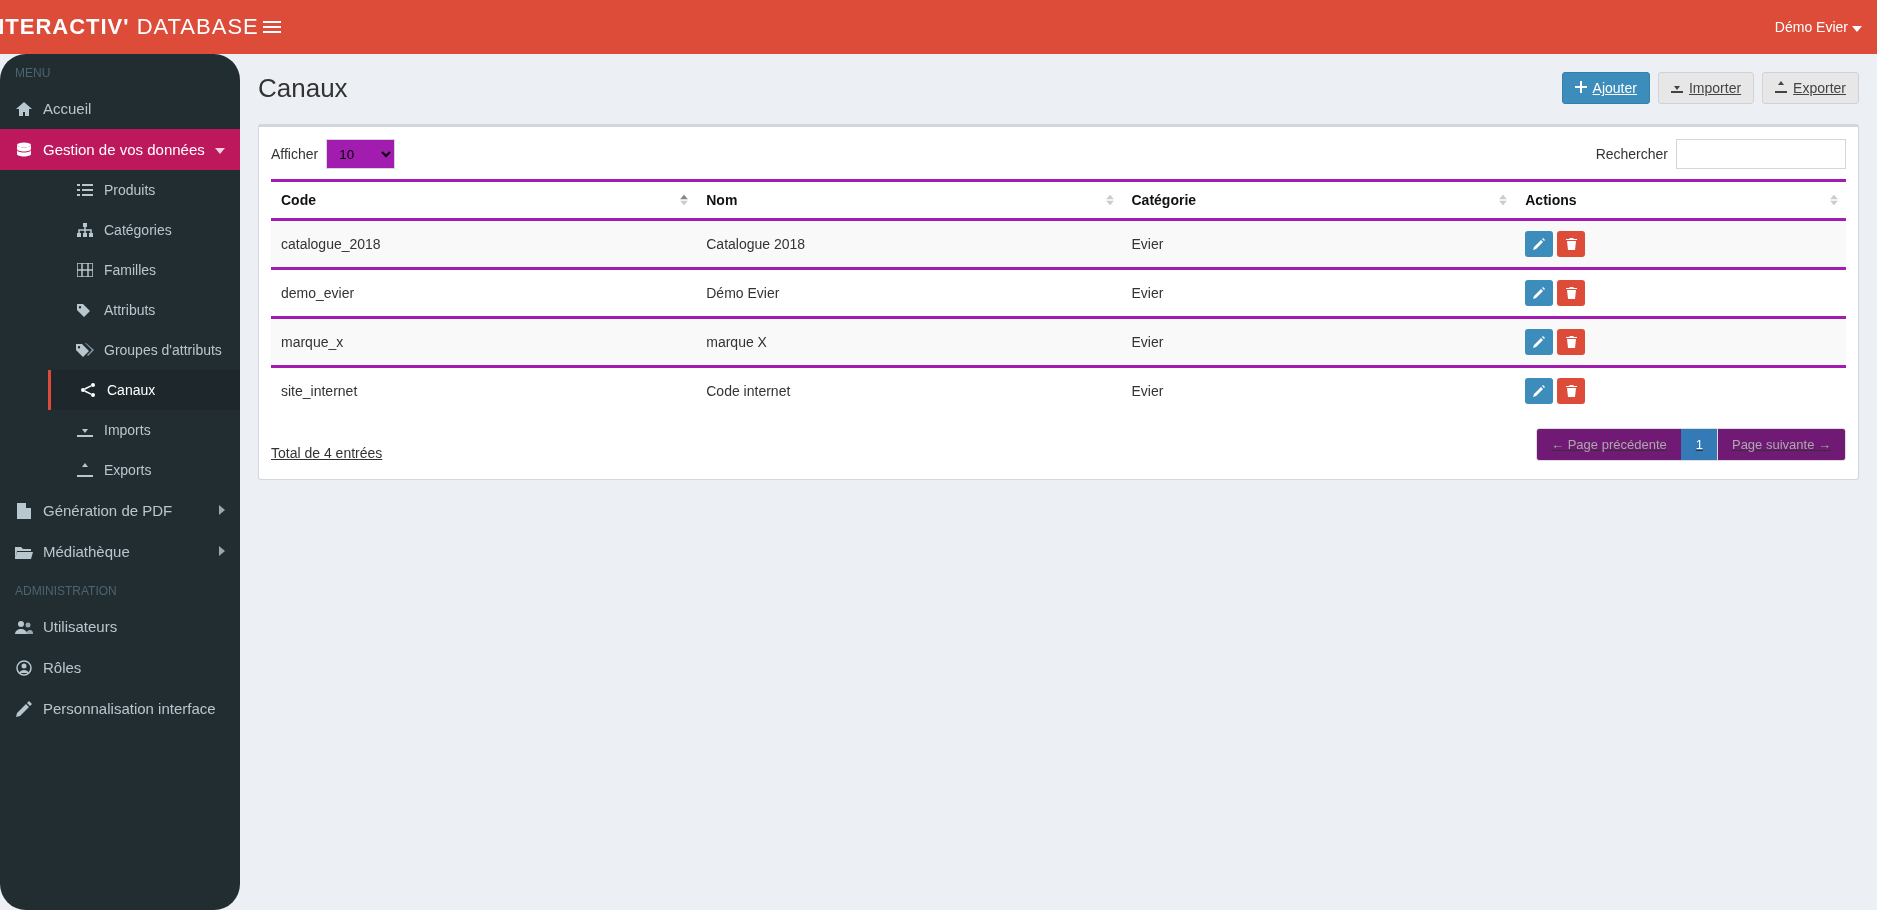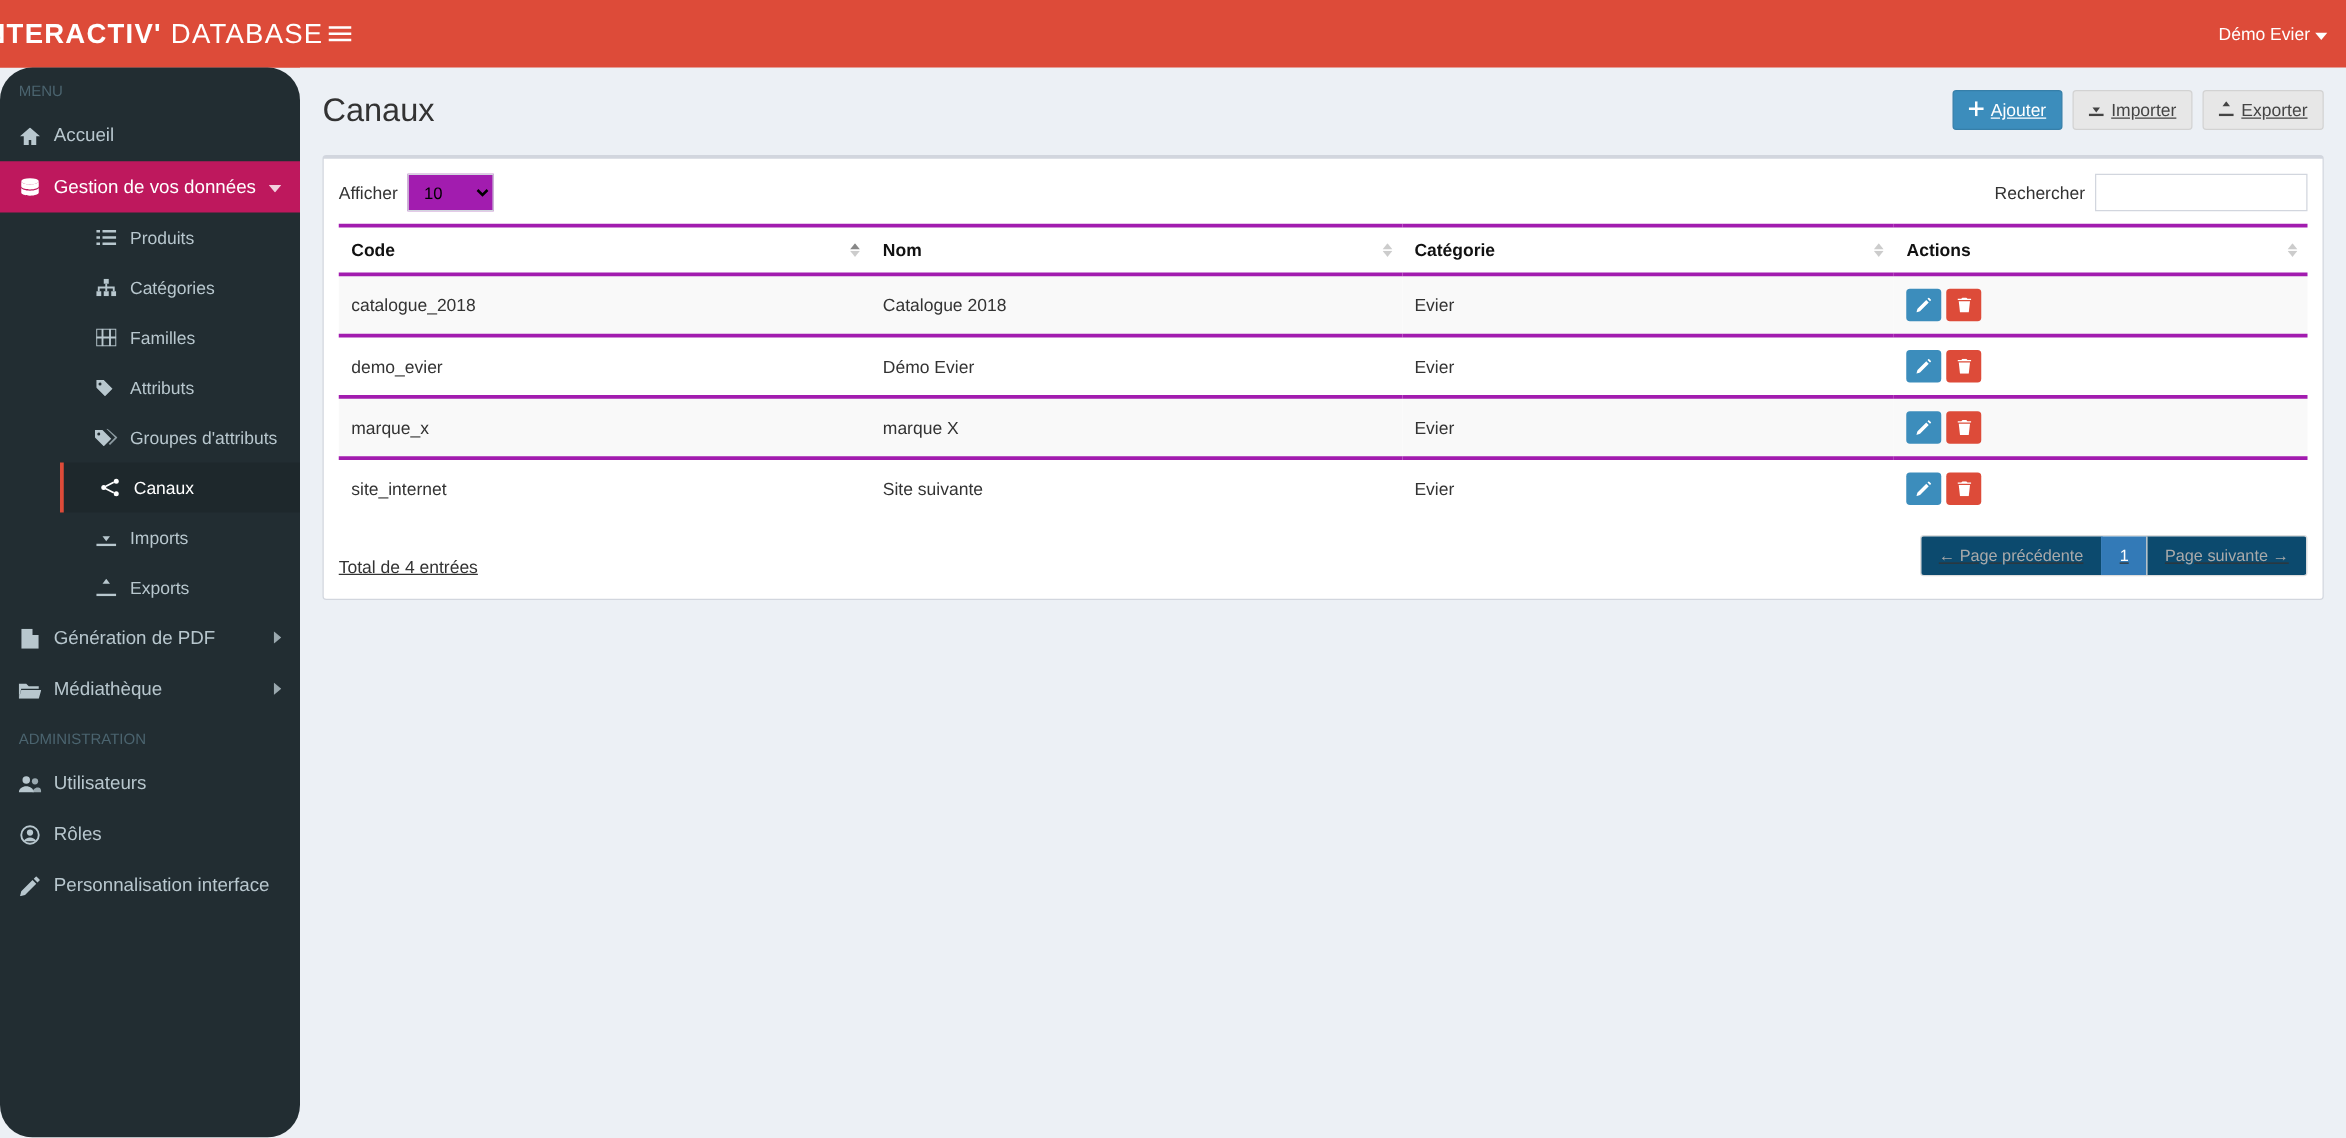--- a/index.html
+++ b/index.html
@@ -47,21 +47,21 @@
   table.data tbody tr:nth-child(odd){background:#f9f9f9;}
   .sort-indicator{position:absolute;right:8px;top:50%;transform:translateY(-50%);display:flex;flex-direction:column;gap:1px;}
   .sort-indicator svg{width:8px;height:5px;}
   .row-actions{display:flex;gap:4px;}
   .ibtn{width:28px;height:26px;display:inline-flex;align-items:center;justify-content:center;border-radius:3px;cursor:pointer;color:#fff;font-size:13px;}
   .ibtn.edit{background:#3c8dbc;}
   .ibtn.del{background:#dd4b39;}
 
   .table-footer{display:flex;justify-content:space-between;align-items:flex-end;margin-top:14px;color:#333;text-decoration:underline;}
   .pagination{display:flex;border:1px solid #ddd;border-radius:3px;overflow:hidden;}
-  .pagination .pg{padding:8px 14px;background:#0c4a6e;color:#777;border-left:1px solid #ddd;font-size:13px;cursor:pointer;}
+  .pagination .pg{padding:8px 14px;background:#701a75;color:#777;border-left:1px solid #ddd;font-size:13px;cursor:pointer;}
   .pagination .pg:first-child{border-left:none;}
   .pagination .pg.disabled{color:#aaa;cursor:default;}
   .pagination .pg.active{background:#337ab7;color:#fff;border-color:#337ab7;}
 </style>
 </head>
 <body>
 
 <div class="top-header">
   <div class="logo">
     <span>INTERACTIV'</span>&nbsp;<span class="alt">DATABASE</span>
@@ -404,21 +404,21 @@
                   <span class="ibtn del">
                     <svg width="11" height="12" viewBox="0 0 11 12">
                       <path fill="#fff" d="M1 3h9l-1 9H2L1 3zm3-3h3l1 1h3v1H0V1h3l1-1z"></path>
                     </svg>
                   </span>
                 </div>
               </td>
             </tr>
             <tr>
               <td>site_internet</td>
-              <td>Site suivante</td>
+              <td>Code internet</td>
               <td>Evier</td>
               <td>
                 <div class="row-actions">
                   <span class="ibtn edit">
                     <svg width="12" height="12" viewBox="0 0 12 12">
                       <path fill="#fff" d="M0 12l1-3 7-7 2 2-7 7-3 1zm9-11l1-1 2 2-1 1-2-2z"></path>
                     </svg>
                   </span>
                   <span class="ibtn del">
                     <svg width="11" height="12" viewBox="0 0 11 12">

